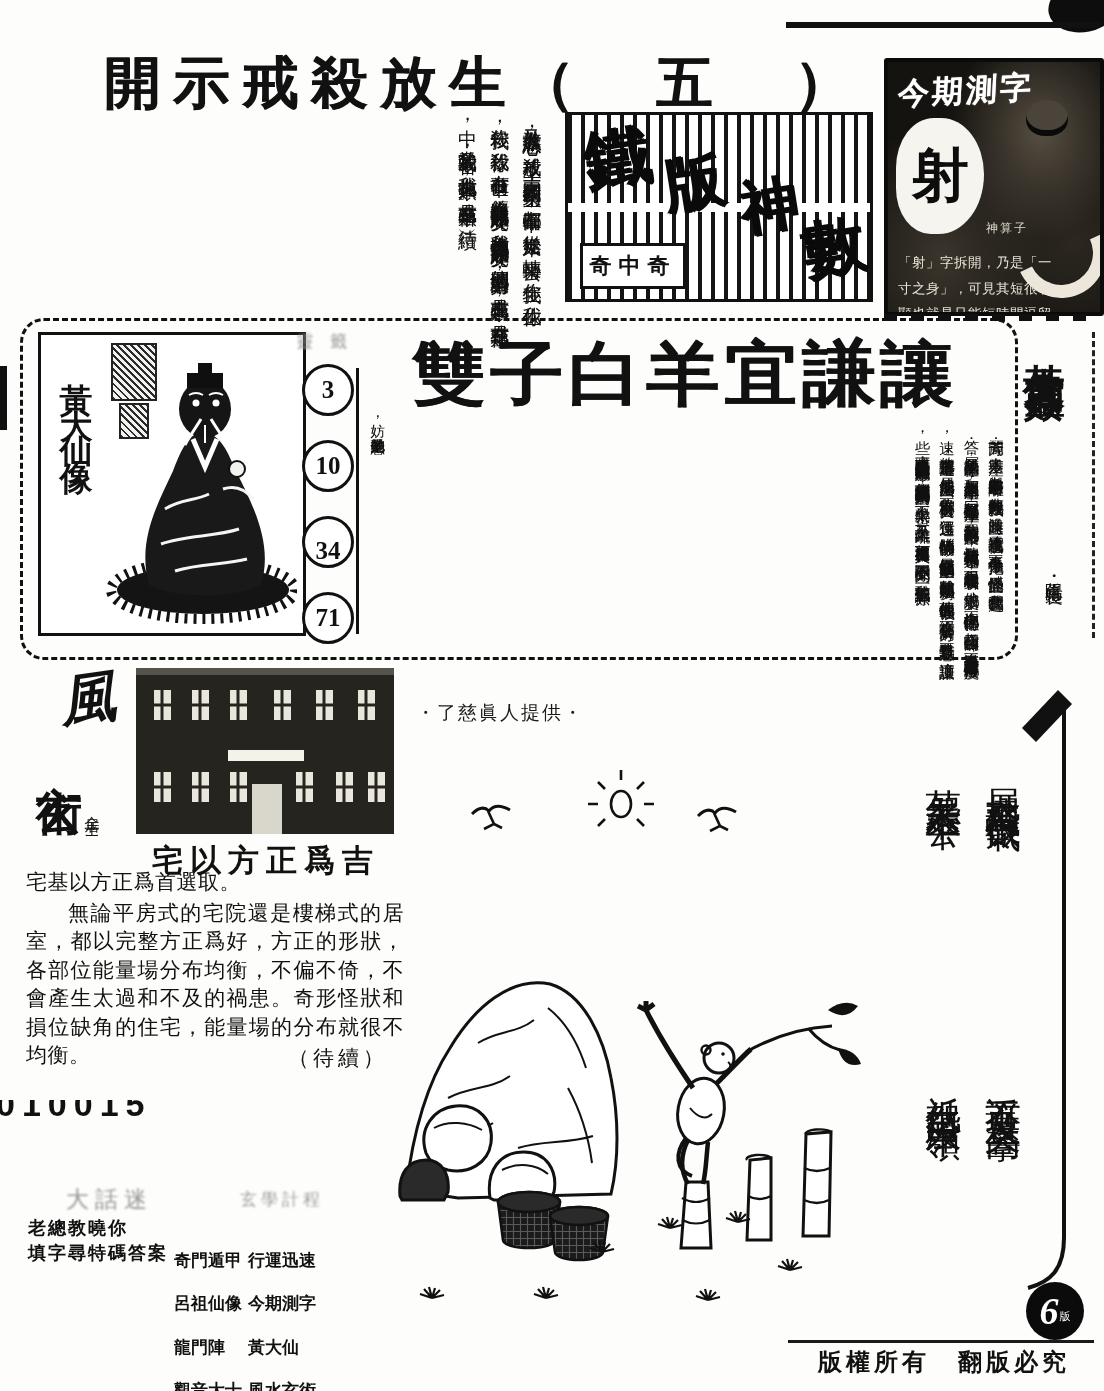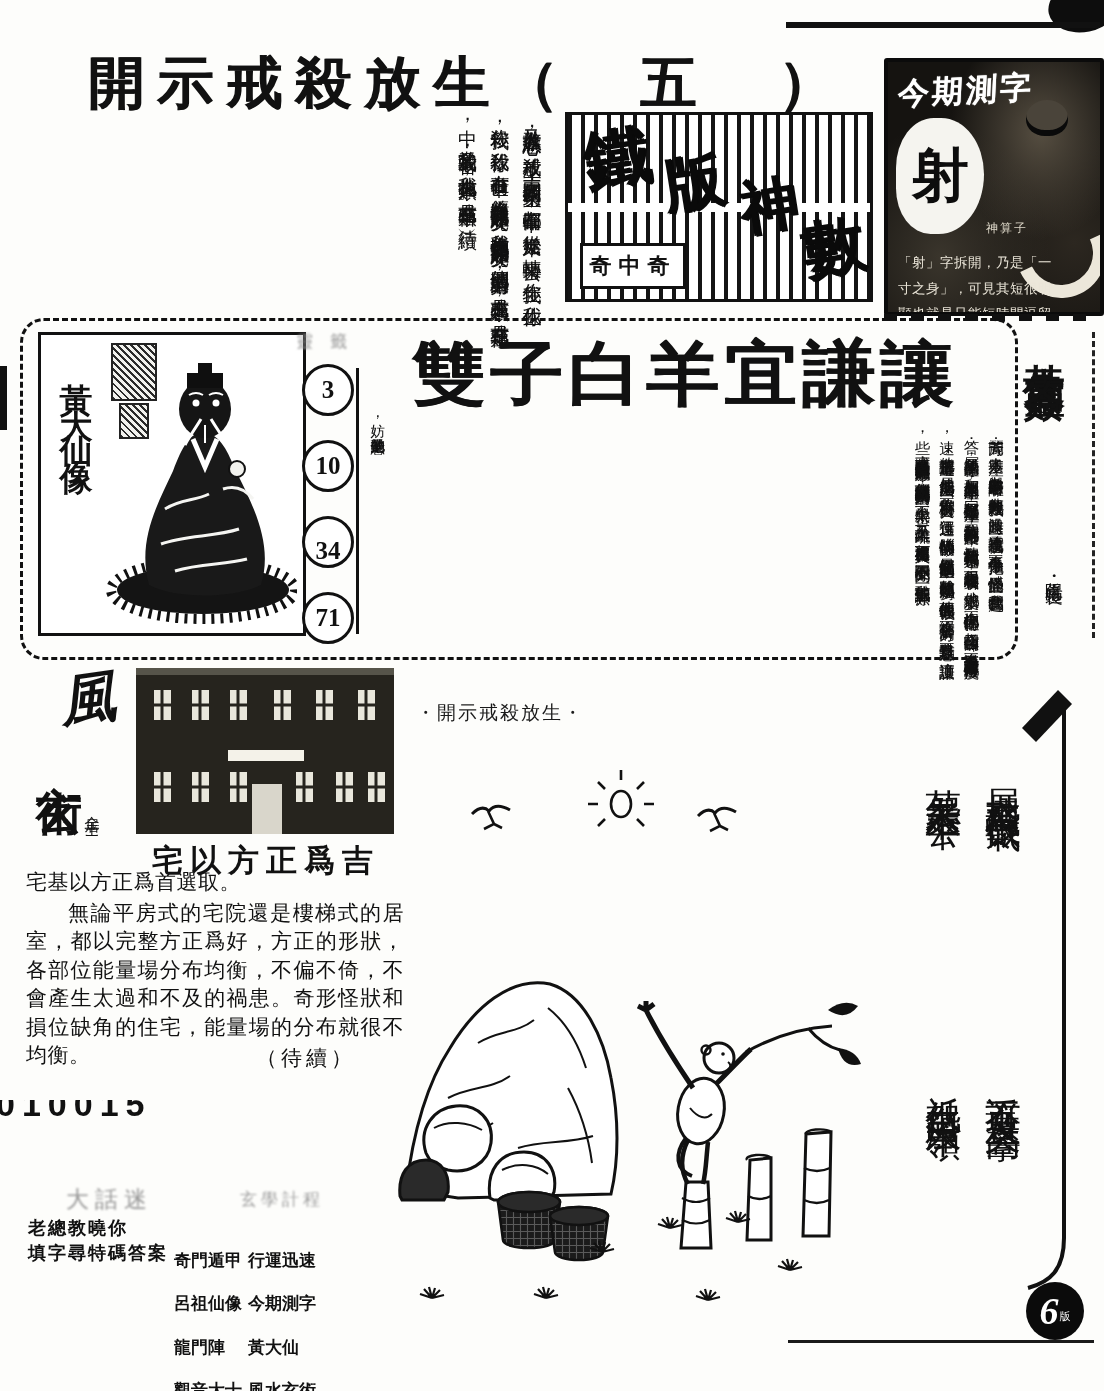--- a/index.html
+++ b/index.html
@@ -86,21 +86,21 @@
   svg{display:block;}
 </style>
 </head>
 <body>
 
 <div id="page">
 
   <div class="abs" style="right:-16px;top:-20px;width:72px;height:52px;background:#0d0d0d;border-radius:50%;transform:rotate(-12deg);"></div>
   <div class="abs" style="left:786px;top:22px;width:314px;height:6px;background:#111;"></div>
 
-  <div class="abs hl-top" style="left:88px;top:46px;">開示戒殺放生（　五　）</div>
+  <div class="abs hl-top" style="left:104px;top:46px;">開示戒殺放生（　五　）</div>
   <div class="abs v top-body" style="left:30px;top:114px;width:518px;height:200px;">又教世人發慈悲心，戒殺放生，實因我們同一切衆生，都在輪回中，從無始來，轉來轉去，你生我，我生你，你殺我，我殺你，有在前世中，曾經作過我的父母兄弟姐妹兒女，我曾也作過他們的父母兄弟姐妹兒女，他們因惡業的力量，或是在人類中，或是在畜類中，常受我的殺害，我也常在人類中，或是在畜類中。（待續）</div>
 
   <div class="abs tieban" style="left:565px;top:112px;width:302px;height:184px;">
     <div class="band"></div>
     <span class="ch" style="left:16px;top:-2px;font-size:66px;">鐵</span>
     <span class="ch" style="left:96px;top:28px;font-size:60px;">版</span>
     <span class="ch" style="left:172px;top:52px;font-size:58px;">神</span>
     <span class="ch" style="left:234px;top:90px;font-size:62px;">數</span>
     <div class="badge">
       <span>奇中奇</span>
@@ -211,23 +211,23 @@
     </g>
     <rect x="92" y="82" width="76" height="11" fill="#f4f2e9"></rect>
     <rect x="116" y="116" width="30" height="50" fill="#d9d6cb"></rect>
   </svg>
 
   <div class="abs fs-body" style="left:26px;top:868px;width:378px;">
     <p>宅基以方正爲首選取。</p>
     <p>無論平房式的宅院還是樓梯式的居室，都以完整方正爲好，方正的形狀，各部位能量場分布均衡，不偏不倚，不會產生太過和不及的禍患。奇形怪狀和損位缺角的住宅，能量場的分布就很不均衡。</p>
   </div>
   <div class="abs fs-caption" style="left:152px;top:840px;">宅以方正爲吉</div>
-  <div class="abs fs-cont" style="left:256px;top:1044px;">（待續）</div>
-
-  <div class="abs tz-credit" style="left:416px;top:700px;">・開示戒殺放生・</div>
+  <div class="abs fs-cont" style="left:288px;top:1044px;">（待續）</div>
+
+  <div class="abs tz-credit" style="left:416px;top:700px;">・了慈眞人提供・</div>
 
   <svg class="abs" style="left:1008px;top:682px;" width="96" height="614" viewBox="0 0 96 614">
     <polygon points="14,46 50,8 64,22 28,60" fill="#111"></polygon>
     <path d="M56,26 L56,556 C56,588 42,600 20,606" fill="none" stroke="#111" stroke-width="4"></path>
   </svg>
 
   <div class="abs v verse" style="left:900px;top:760px;width:132px;height:324px;">
     <div>展翅高飛較傲氣</div>
     <div>莫怨老天不公平</div>
   </div>
@@ -325,19 +325,20 @@
     <div>觀音大士</div>
   </div>
   <div class="abs feat" style="left:248px;top:1228px;">
     <div>行運迅速</div>
     <div>今期測字</div>
     <div>黃大仙</div>
     <div>風水玄術</div>
   </div>
 
   <div class="abs" style="left:788px;top:1340px;width:306px;height:3px;background:#1a1a1a;"></div>
+  <div class="abs copyright" style="left:818px;top:1346px;">版權所有　翻版必究</div>
 
   <div class="abs pgnum" style="left:1026px;top:1282px;">
     <span class="n">6</span>
     <span class="s">版</span>
   </div>
 
 </div>
 
 </body></html>

